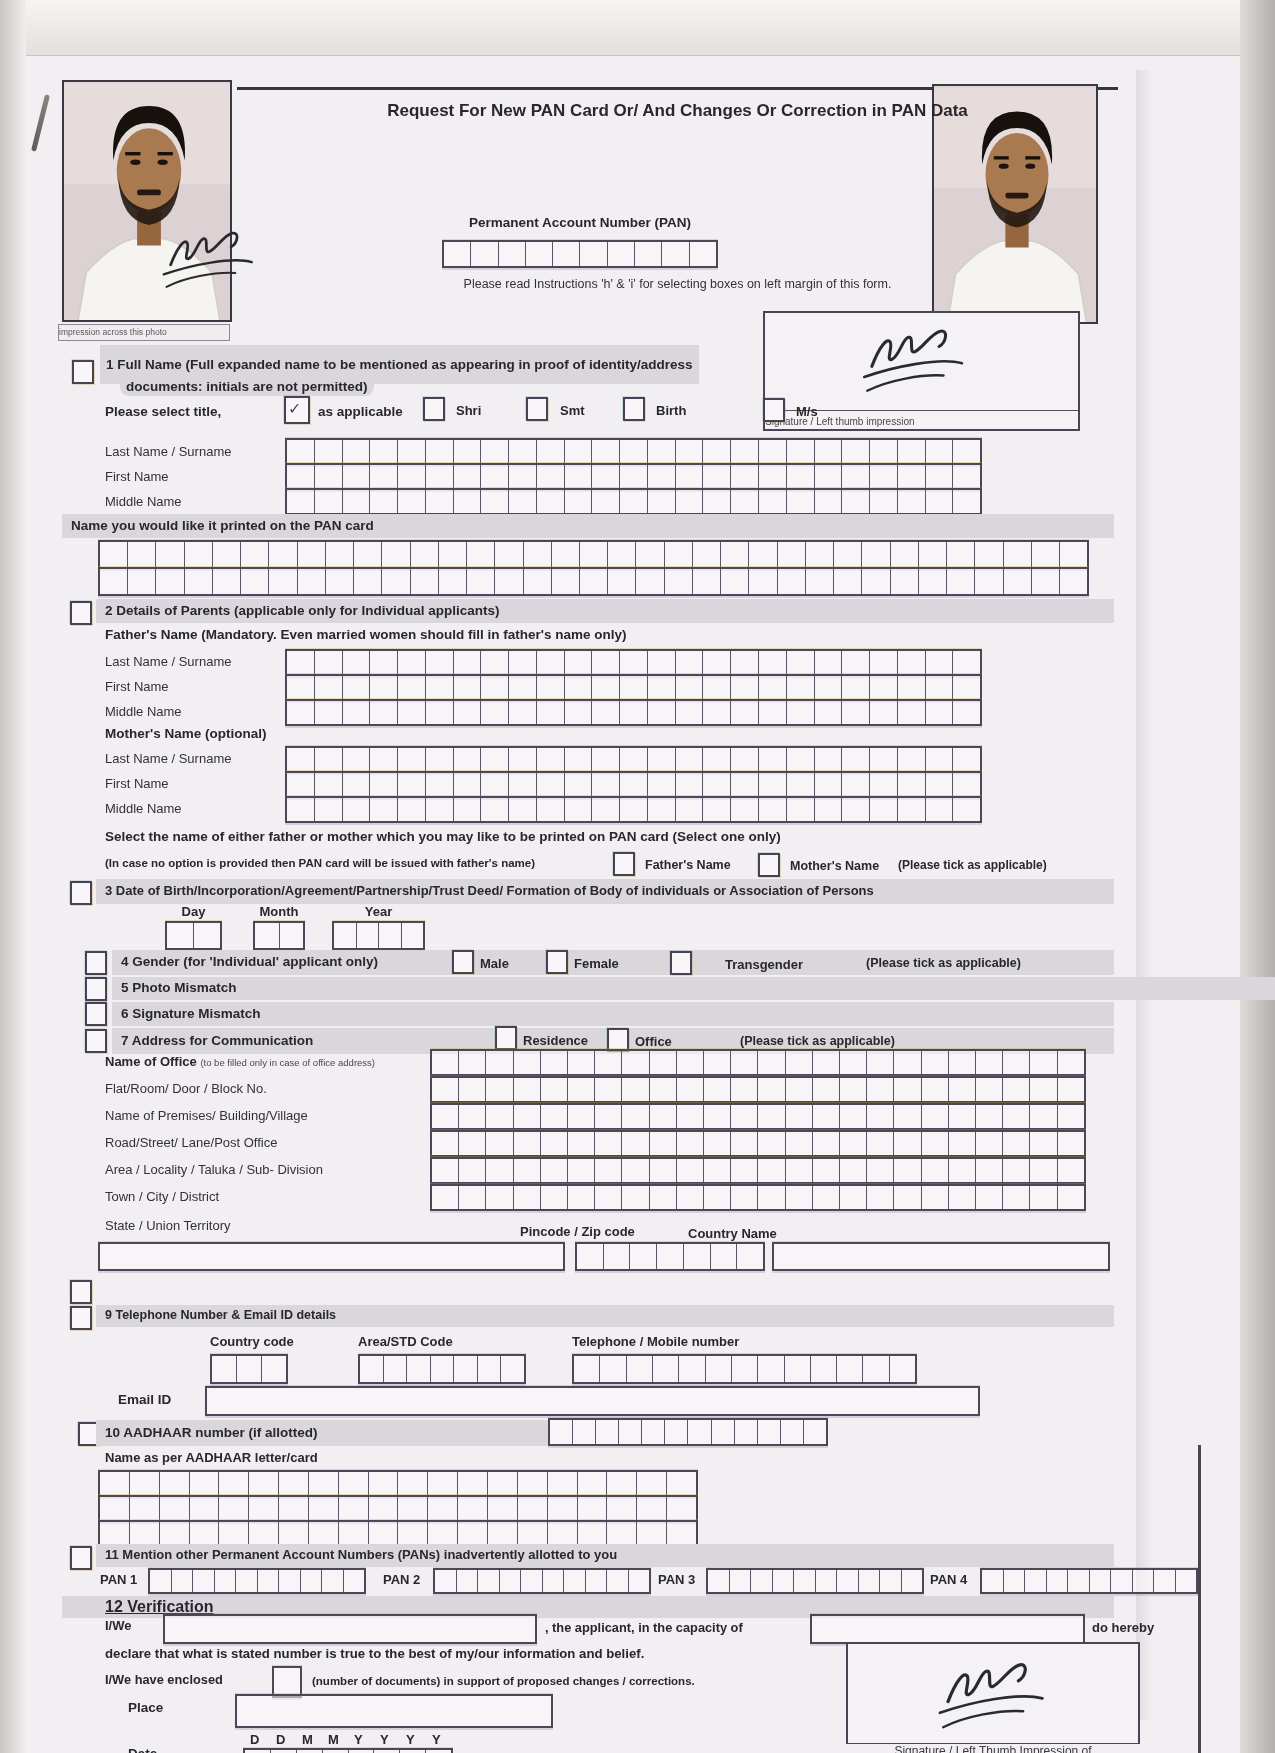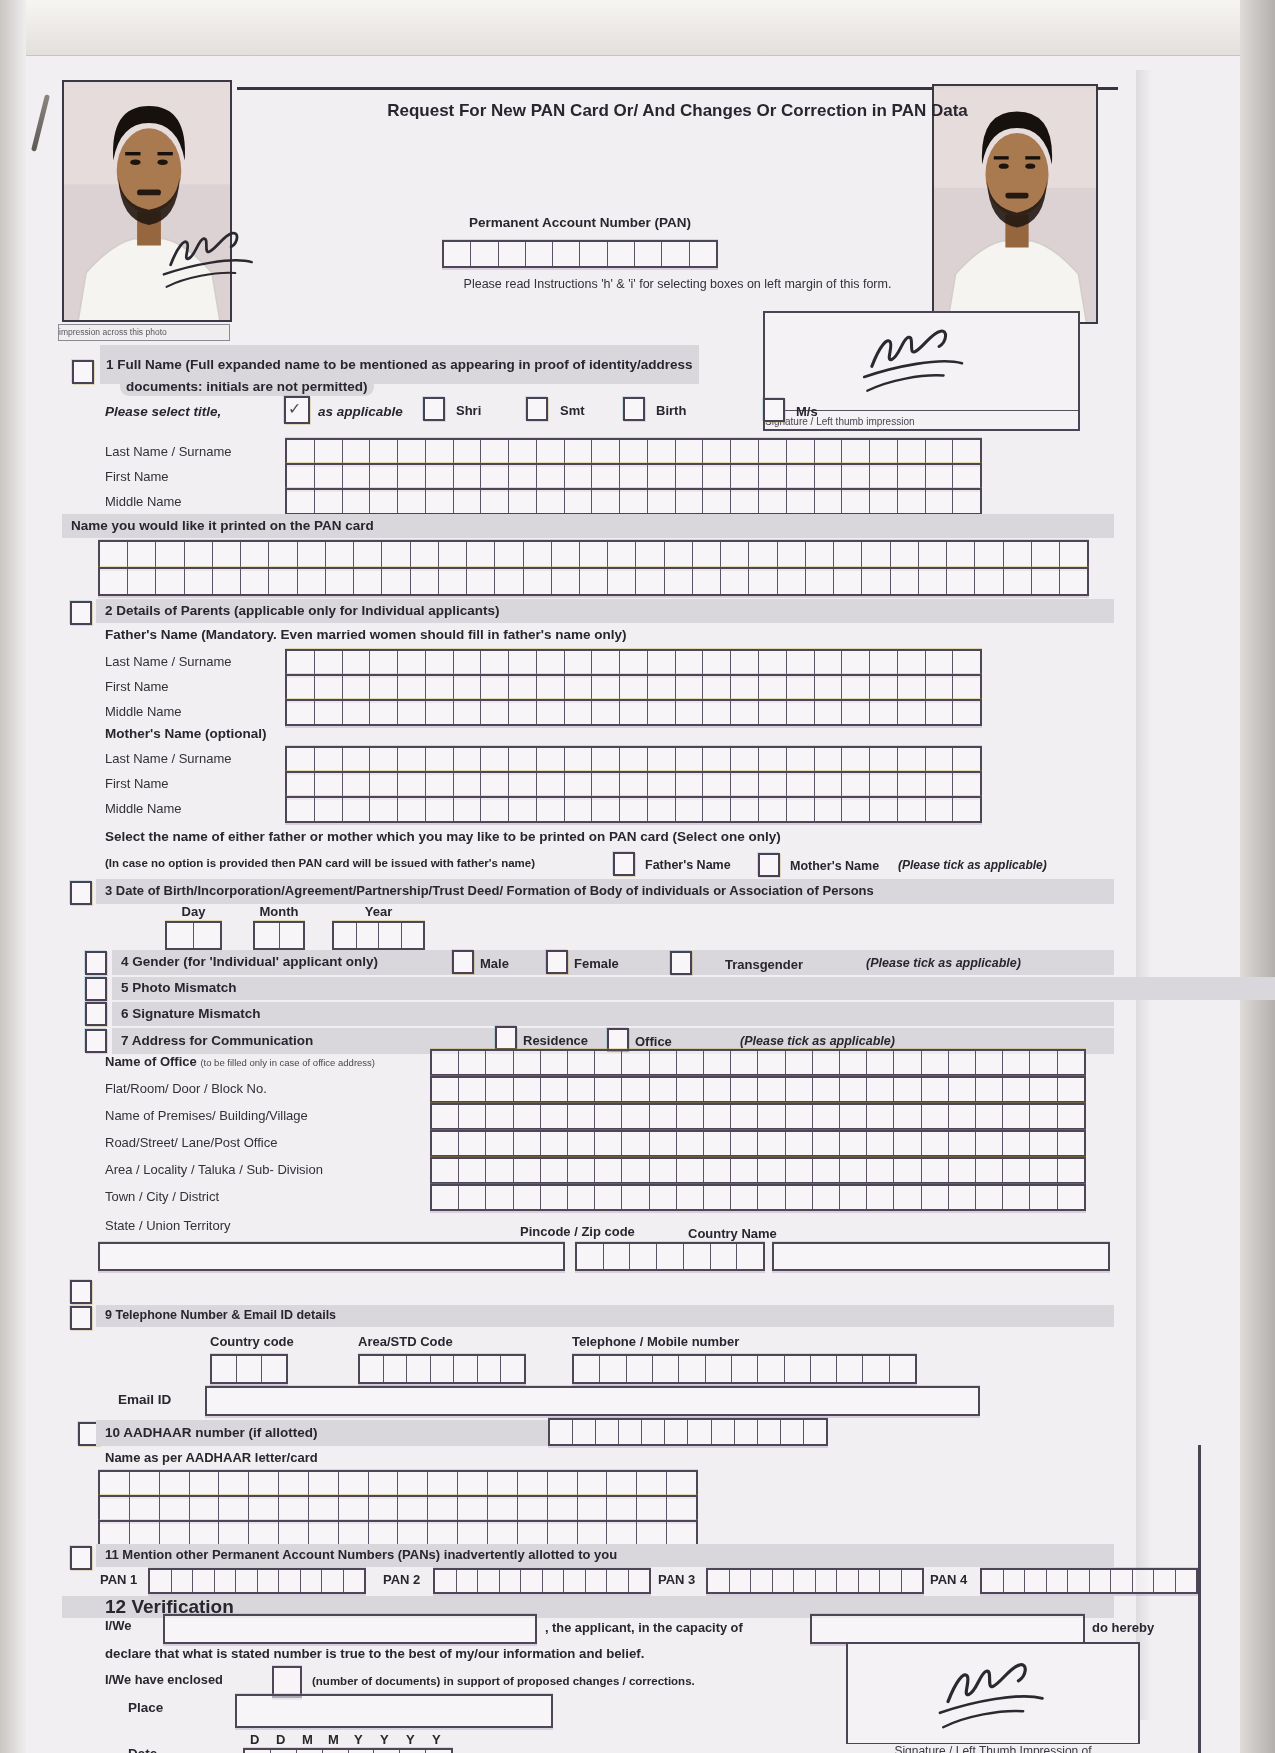--- a/index.html
+++ b/index.html
@@ -1,21 +1,21 @@
 <!DOCTYPE html>
 <html><head>
 <meta charset="utf-8">
 <style>
   html,body{margin:0;padding:0;background:#b6b2af;}
   #page{position:relative;width:1275px;height:1753px;overflow:hidden;
         background:#f1eff1;font-family:"Liberation Sans",sans-serif;color:#2f2c35;}
   .abs{position:absolute;}
   .t{position:absolute;font-size:13px;color:#33303a;white-space:nowrap;line-height:1.25;}
   .b{font-weight:700;color:#29262f;}
-  .i{font-style:italic;}
+  .i{}
   .band{background:#d9d7db;}
   .bandbox{position:absolute;background:#d9d7db;display:flex;align-items:center;padding-left:9px;box-sizing:border-box;}
   .cb{position:absolute;width:22px;height:24px;border:2px solid #4a4254;background:#f8f6f8;
       box-sizing:border-box;box-shadow:1px 1px 0 rgba(170,140,40,.25), -1px -1px 0 rgba(60,140,170,.2);}
   .cb .tick{position:absolute;left:2px;top:1px;font-size:16px;color:#4f4a56;}
   .row{position:absolute;display:flex;border:2px solid #4e4657;background:rgba(252,250,252,.55);
        box-sizing:border-box;box-shadow:0 -1px 0 rgba(180,160,30,.30), 0 2px 0 rgba(100,60,140,.18);}
   .row .cell{flex:1;border-right:1.3px solid #5b5366;box-sizing:border-box;}
   .row .cell:last-child{border-right:none;}
   .rect{position:absolute;border:2px solid #4e4657;background:rgba(252,250,252,.55);box-sizing:border-box;
@@ -883,21 +883,21 @@
       <div class="cell"></div>
       <div class="cell"></div>
       <div class="cell"></div>
       <div class="cell"></div>
       <div class="cell"></div>
       <div class="cell"></div>
       <div class="cell"></div>
     </div>
 
   <div class="bandbox" style="left:62px;top:1596px;width:1052px;height:22px;padding-left:43px;">
-    <span class="t b" style="position:static;font-size:19px;">12 Verification</span>
+    <span class="t b" style="position:static;font-size:16px;text-decoration:underline;">12 Verification</span>
   </div>
   <div class="t b" style="left:105px;top:1618px;">I/We</div>
   <div class="rect" style="left:163px;top:1614px;width:374px;height:30px;"></div>
   <div class="t b" style="left:545px;top:1620px;font-size:12.8px;">, the applicant, in the capacity of</div>
   <div class="rect" style="left:810px;top:1614px;width:275px;height:30px;"></div>
   <div class="t b" style="left:1092px;top:1620px;">do  hereby</div>
   <div class="t b" style="left:105px;top:1646px;font-size:13.2px;">declare that what is stated number is true to the best of my/our information and belief.</div>
   <div class="t b" style="left:105px;top:1672px;font-size:12.8px;">I/We have enclosed</div>
   <div class="rect" style="left:272px;top:1666px;width:30px;height:32px;"></div>
   <div class="t b" style="left:312px;top:1674px;font-size:11.5px;">(number of documents) in support of proposed changes / corrections.</div>

